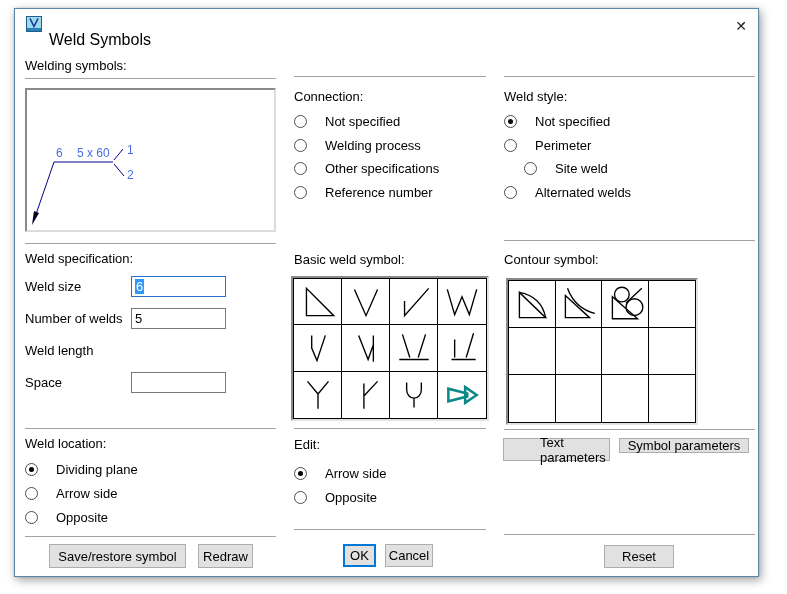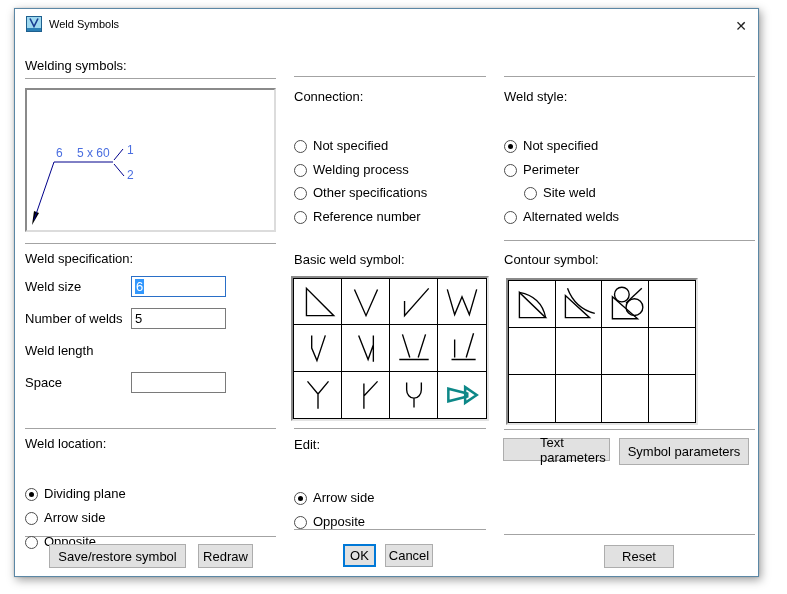--- a/index.html
+++ b/index.html
@@ -3,29 +3,29 @@
 <meta charset="utf-8">
 <style>
   * { box-sizing: border-box; margin: 0; padding: 0; }
   html,body { width:787px; height:594px; background:#ffffff; overflow:hidden;
               font-family:"Liberation Sans", sans-serif; font-size:13px; color:#000; }
   .dlg { position:absolute; left:14px; top:8px; width:745px; height:569px;
          background:#fff; border:1px solid #5b87a5;
          box-shadow: 2px 3px 9px rgba(0,0,0,0.38), 0 0 2px rgba(0,0,0,0.15); }
   .titlebar { position:absolute; left:0; top:0; width:100%; height:30px; background:#fff; }
   .appicon { position:absolute; left:11px; top:7px; width:16px; height:16px; }
-  .title { position:absolute; left:34px; top:0; line-height:30px; font-size:11px; }
+  .title { position:absolute; left:34px; top:16px; line-height:30px; font-size:16px; }
   .closebtn { position:absolute; right:4px; top:8px; width:26px; height:18px;
               display:flex; align-items:center; justify-content:center;
               font-size:14px; color:#222; cursor:default; }
   .sep { position:absolute; height:1px; background:#a3a3a3; }
   .gl { position:absolute; line-height:16px; }  
   .canvas { position:absolute; left:10px; top:79px; width:251px; height:144px;
             background:#fff; border:2px solid; border-color:#8a8a8a #dcdcdc #dcdcdc #8a8a8a; }
-  .rrow { position:absolute; display:flex; align-items:flex-end; gap:6px; height:16px;margin-top:24px; }
+  .rrow { position:absolute; display:flex; align-items:center; gap:18px; height:16px; }
   .radio { width:13px; height:13px; border:1px solid #4d4d4d; border-radius:50%; background:#fff; flex:0 0 13px; }
   .radio.checked::after { content:''; display:block; width:5px; height:5px; margin:3px; background:#000; border-radius:50%; }
   .flabel { position:absolute; left:10px; line-height:21px; }
   .input { position:absolute; left:116px; width:95px; height:21px; border:1px solid #7a7a7a;
            background:#fff; font-family:"Liberation Sans",sans-serif; font-size:13px; padding:1px 3px; color:#000; }
   .input.focused { border:1px solid #2a6fc7; line-height:17px; }
   .sel { background:#3297fd; color:#fff; padding:0 1px; }
   .symgrid { position:absolute; background:#fff; border:2px solid; border-color:#8a8a8a #e3e3e3 #e3e3e3 #8a8a8a; }
   .grid-inner { width:100%; height:100%; display:grid; grid-template-columns:repeat(4,1fr);
                 grid-template-rows:repeat(3,1fr); border:1px solid #000; }
@@ -225,21 +225,21 @@
         <div class="cell"></div>
         <div class="cell"></div>
         <div class="cell"></div>
         <div class="cell"></div>
         <div class="cell"></div>
         <div class="cell"></div>
         <div class="cell"></div>
       </div>
   </div>
   <div class="btn" style="left:488px;top:429px;width:107px;height:23px;padding-left:36px;">Text parameters</div>
-  <div class="btn" style="left:604px;top:429px;width:130px;height:27px;">Symbol parameters</div>
+  <div class="btn" style="left:604px;top:429px;width:130px;height:15px;">Symbol parameters</div>
 
   <div class="gl" style="left:10px;top:427px;">Weld location:</div>
   <div class="rrow" style="left:10px;top:452px;">
     <span class="radio checked"></span>
     <span>Dividing plane</span>
   </div>
   <div class="rrow" style="left:10px;top:476px;">
     <span class="radio"></span>
     <span>Arrow side</span>
   </div>

